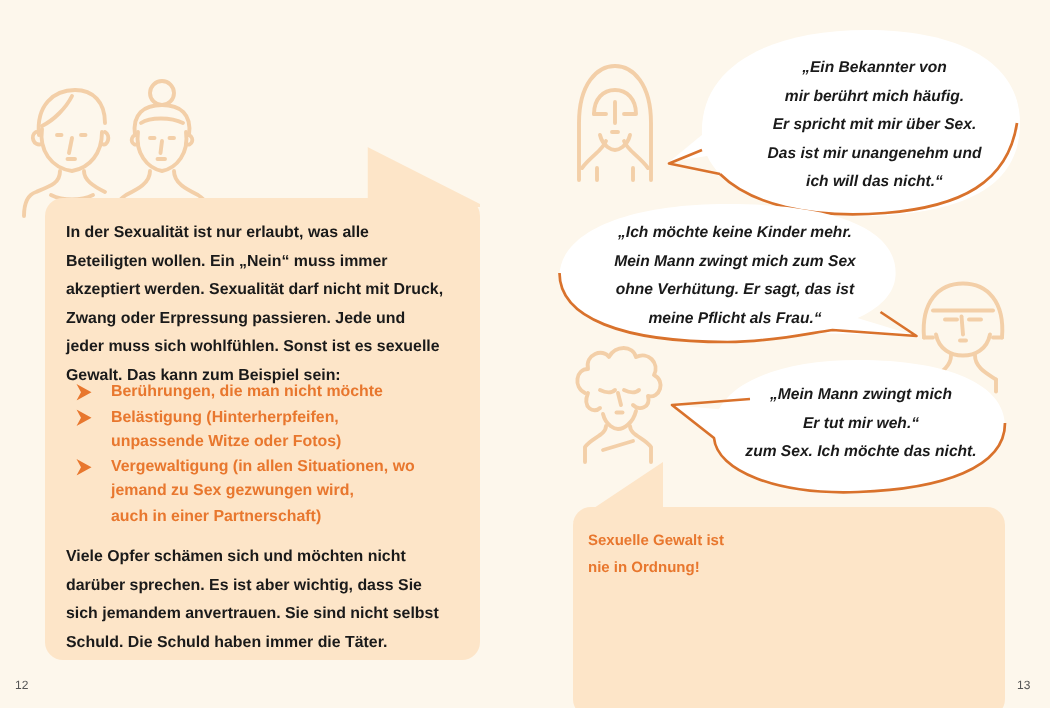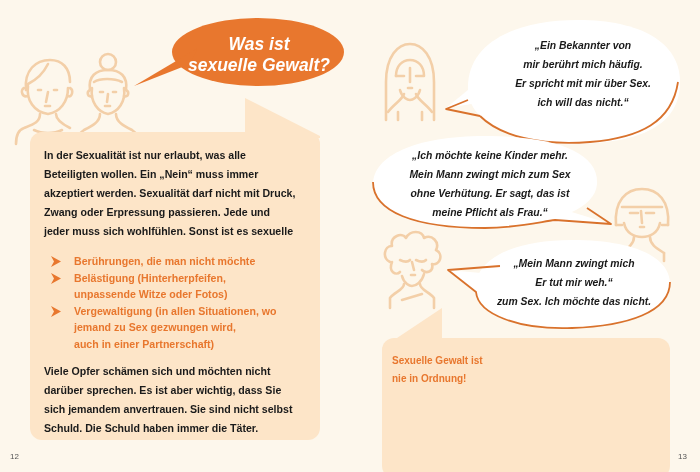--- a/index.html
+++ b/index.html
@@ -102,42 +102,33 @@
         <path d="M112 40 C116 42 114 48 110 46"></path>
         <line x1="86" y1="42" x2="89" y2="42"></line>
         <line x1="99" y1="42" x2="102" y2="42"></line>
         <path d="M94 44 L93 52"></path>
         <line x1="91" y1="56" x2="96" y2="56"></line>
         <path d="M86 64 C86 72 78 76 70 80 C64 84 62 88 62 94"></path>
         <path d="M102 64 C102 72 110 76 118 80 C124 84 126 88 126 94"></path>
       </svg>
     </div>
 
-    <div class="title-bubble">
-      <svg width="216" height="78" viewBox="0 0 216 78">
-        <ellipse cx="130" cy="36" rx="86" ry="34" fill="#e8772e"></ellipse>
-        <path d="M62 48 L6 70 L70 32 Z" fill="#e8772e"></path>
-      </svg>
-      <div class="title-text">
-        <div>Was ist</div>
-        <div>sexuelle Gewalt?</div>
-      </div>
-    </div>
 
     <svg class="info-tab" width="75" height="40" viewBox="0 0 75 40">
       <path d="M0 0 L75 38 L75 40 L0 40 Z" fill="#fde5c8"></path>
     </svg>
     <div class="info-box"></div>
 
     <div class="info-text">
       <div>In der Sexualität ist nur erlaubt, was alle</div>
       <div>Beteiligten wollen. Ein „Nein“ muss immer</div>
       <div>akzeptiert werden. Sexualität darf nicht mit Druck,</div>
       <div>Zwang oder Erpressung passieren. Jede und</div>
       <div>jeder muss sich wohlfühlen. Sonst ist es sexuelle</div>
+      <div>Gewalt. Das kann zum Beispiel sein:</div>
     </div>
 
     <ul class="bullets">
       <li>
         <svg class="chev" viewBox="0 0 12 11">
             <path d="M1 0 L11 5.5 L1 11 L4 5.5 Z" fill="#e8772e"></path>
           </svg>
         <div>Berührungen, die man nicht möchte</div>
       </li>
       <li>
@@ -219,20 +210,21 @@
     <svg width="250" height="130" viewBox="0 0 250 130">
       <path d="M138 4 C70 4 26 30 28 74 C30 110 80 130 140 128 C200 126 240 110 240 66 C240 26 200 4 138 4 Z" fill="#ffffff"></path>
       <path d="M40 64 L6 92 L44 86 Z" fill="#ffffff"></path>
       <path d="M28 84 L6 93 L40 100" fill="none" stroke="#d9722c" stroke-width="1.8" stroke-linejoin="round"></path>
       <path d="M40 100 C60 120 100 130 150 126 C200 122 232 106 238 66" fill="none" stroke="#d9722c" stroke-width="1.8"></path>
     </svg>
     <div class="quote-text" style="left:58px; top:20px; width:170px;">
       <div>„Ein Bekannter von</div>
       <div>mir berührt mich häufig.</div>
       <div>Er spricht mit mir über Sex.</div>
+      <div>Das ist mir unangenehm und</div>
       <div>ich will das nicht.“</div>
     </div>
   </div>
 
   <div class="quote" style="left:365px; top:132px; width:250px; height:100px;">
     <svg width="250" height="100" viewBox="0 0 250 100">
       <path d="M120 4 C50 4 8 24 8 52 C8 84 60 98 120 96 C180 94 230 80 232 52 C234 20 190 4 120 4 Z" fill="#ffffff"></path>
       <path d="M200 78 L246 92 L180 90 Z" fill="#ffffff"></path>
       <path d="M8 50 C8 80 50 96 120 96 C150 96 175 90 190 88 L246 92 L222 76" fill="none" stroke="#d9722c" stroke-width="1.8" stroke-linejoin="round"></path>
     </svg>

